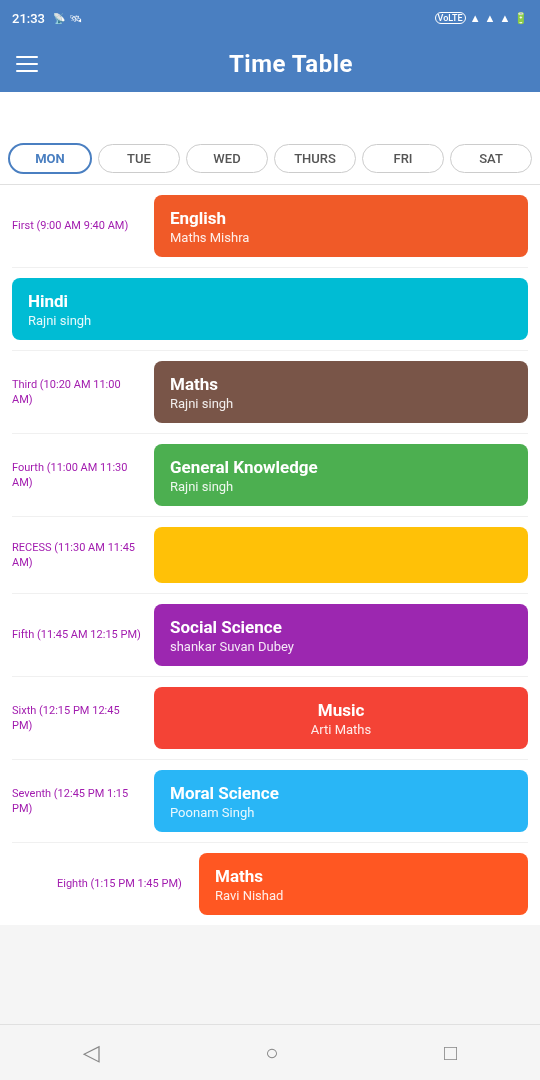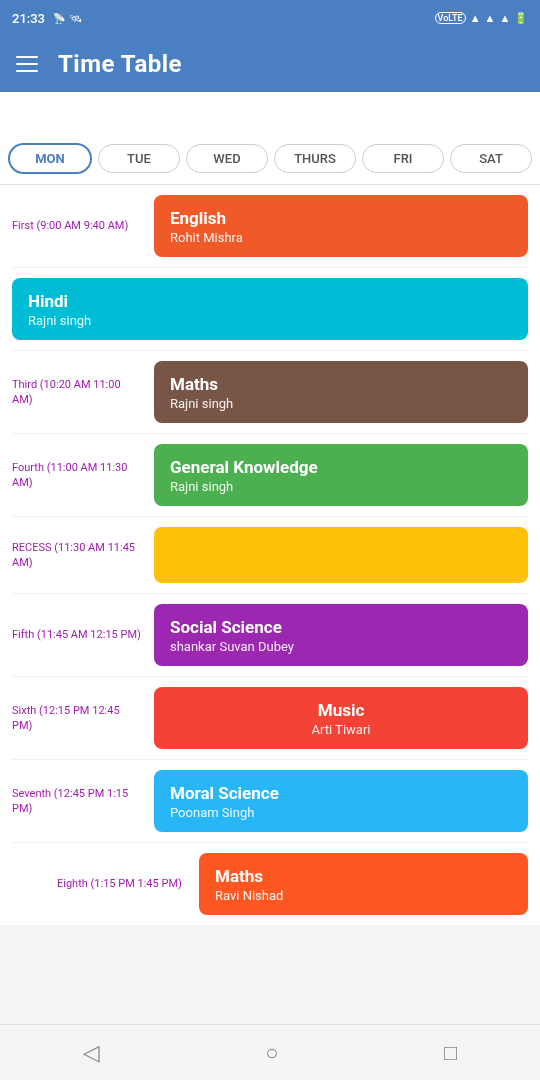--- a/index.html
+++ b/index.html
@@ -44,21 +44,21 @@
     }
     .hamburger span {
       display: block;
       width: 22px;
       height: 2px;
       background: white;
       border-radius: 2px;
     }
     .header-title {
       flex: 1;
-      text-align: left;
+      text-align: center;
       color: white;
       font-size: 24px;
       font-weight: bold;
       letter-spacing: 0.5px;
     }
 
     
     .day-tabs {
       background: white;
       display: flex;
@@ -200,21 +200,21 @@
     <div class="day-tab">THURS</div>
     <div class="day-tab">FRI</div>
     <div class="day-tab">SAT</div>
   </div>
 
 <div class="schedule-list" id="schedule-container">
 <div class="schedule-row">
       <div class="period-time">First (9:00 AM  9:40 AM)</div>
       <div class="subject-card bg-orange">
         <div class="subject-name">English</div>
-        <div class="teacher-name">Rohit Mishra</div>
+        <div class="teacher-name">Maths Mishra</div>
       </div>
     </div>
     <div class="schedule-row">
       <div class="subject-card bg-teal">
         <div class="subject-name">Hindi</div>
         <div class="teacher-name">Rajni singh</div>
       </div>
     </div>
     <div class="schedule-row">
       <div class="period-time">Third (10:20 AM  11:00 AM)</div>
@@ -238,21 +238,21 @@
       <div class="period-time">Fifth (11:45 AM  12:15 PM)</div>
       <div class="subject-card bg-purple">
         <div class="subject-name">Social Science</div>
         <div class="teacher-name">shankar Suvan Dubey</div>
       </div>
     </div>
     <div class="schedule-row">
       <div class="period-time">Sixth (12:15 PM  12:45 PM)</div>
       <div class="subject-card bg-red">
         <div class="subject-name">Music</div>
-        <div class="teacher-name">Arti Tiwari</div>
+        <div class="teacher-name">Arti Maths</div>
       </div>
     </div>
     <div class="schedule-row">
       <div class="period-time">Seventh (12:45 PM  1:15 PM)</div>
       <div class="subject-card bg-blue">
         <div class="subject-name">Moral Science</div>
         <div class="teacher-name">Poonam Singh</div>
       </div>
     </div>
     <div class="schedule-row">

